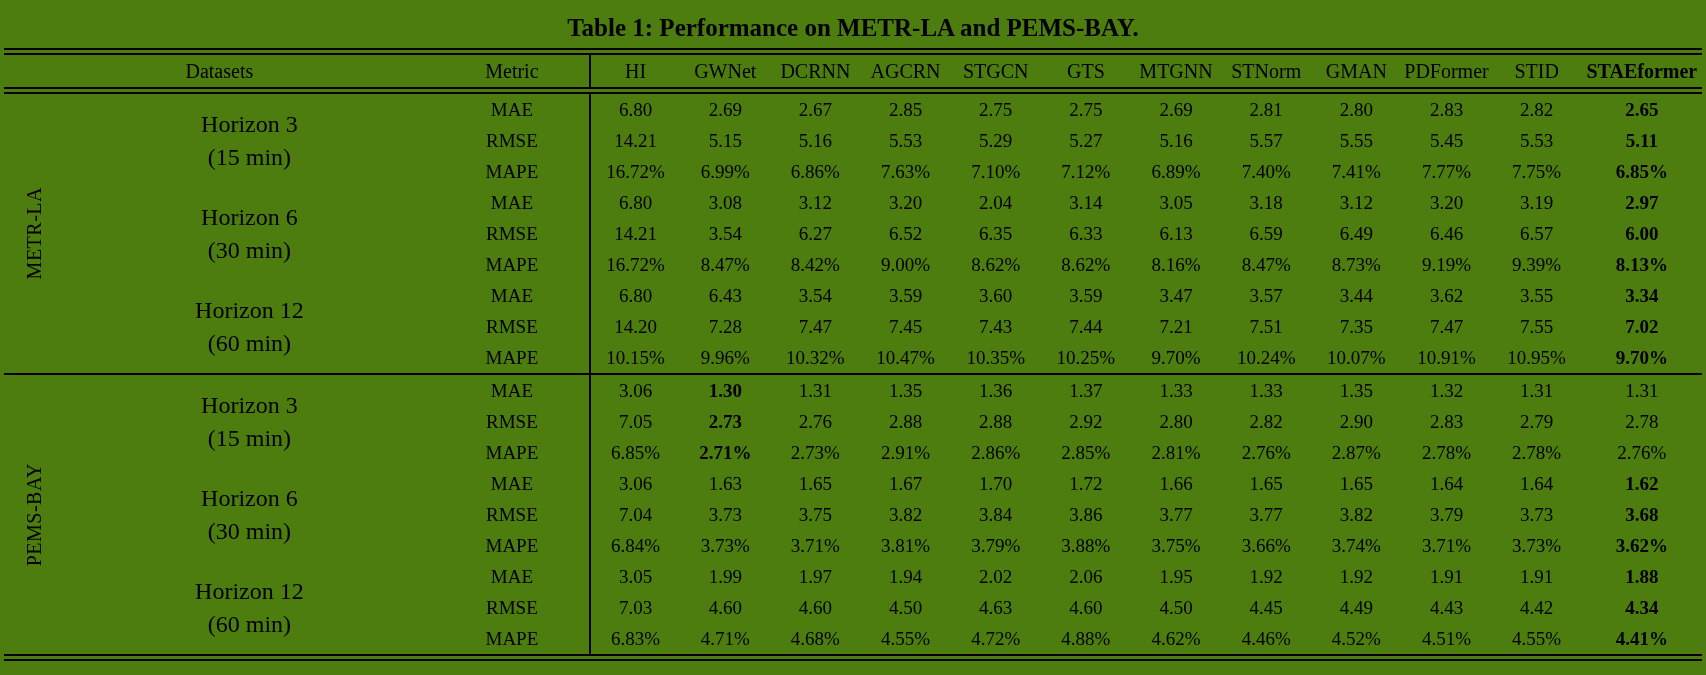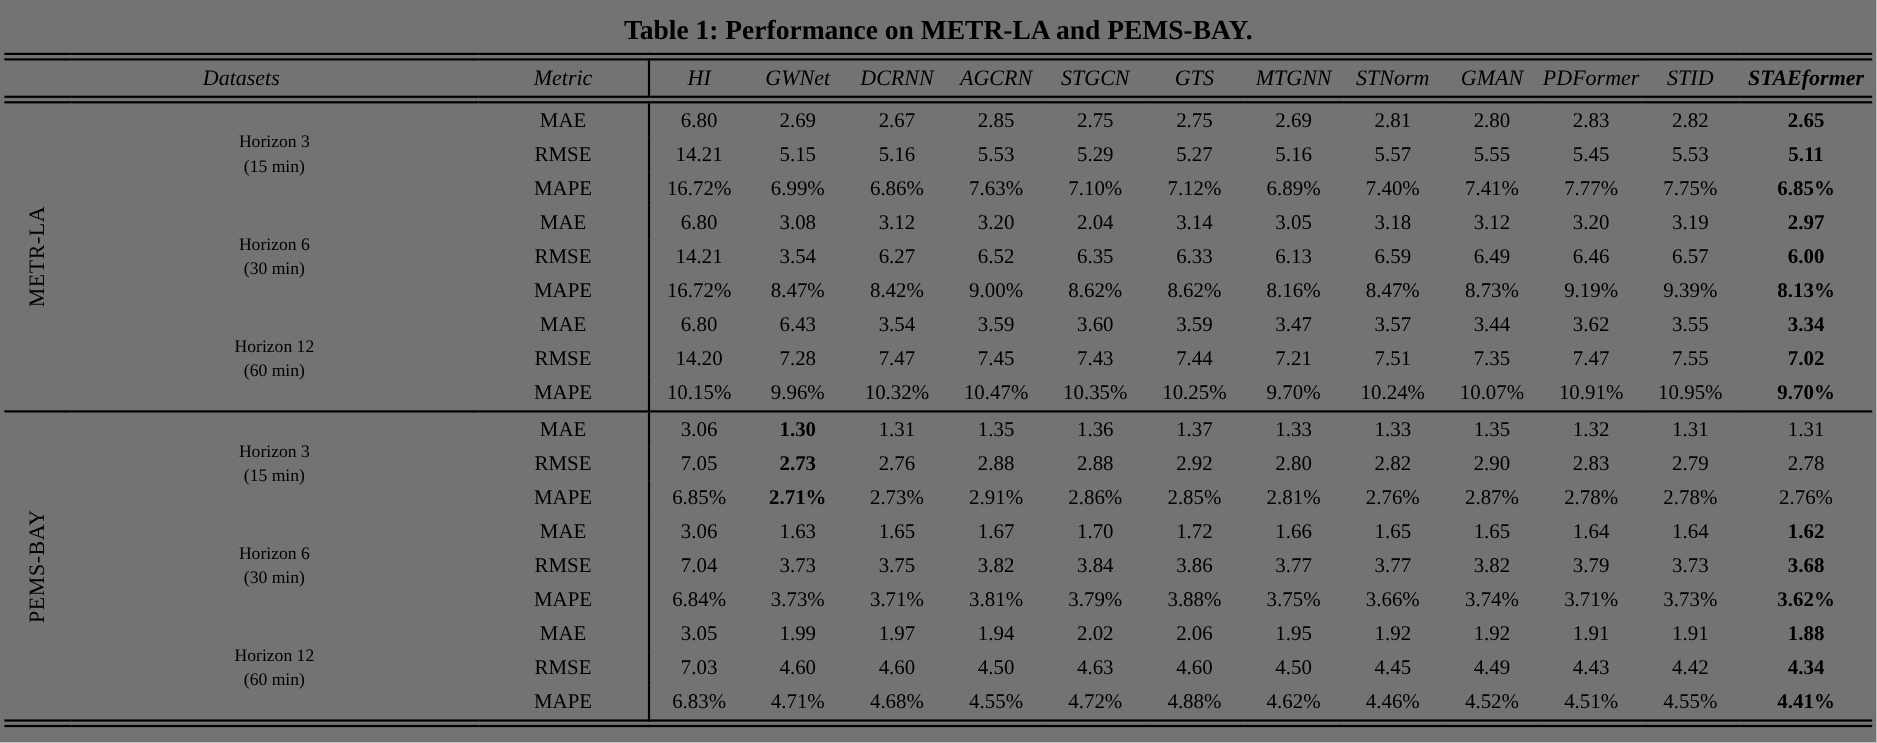--- a/index.html
+++ b/index.html
@@ -1,44 +1,44 @@
 <!DOCTYPE html>
 <html><head>
 <meta charset="utf-8">
 <style>
   html,body { margin:0; padding:0; background:#ffffff; }
   .page {
-    width:1706px; height:675px; background:#737373; overflow:hidden;
+    width:1706px; height:675px; background:#4d7c0f; overflow:hidden;
     font-family:"Liberation Serif","DejaVu Serif",serif; color:#000;
   }
   .caption {
     text-align:center; font-weight:bold; font-size:25px;
     padding-top:8px; height:40px; line-height:40px;
   }
   table.results {
     border-collapse:collapse; table-layout:fixed;
     width:1698px; margin:0 4px;
     border-top:7px double #000;
     border-bottom:7px double #000;
     font-size:19px;
   }
   thead th {
     font-weight:normal; font-size:20px; height:32px;
-    border-bottom:7px double #000; text-align:center; padding:0;font-style:italic;
+    border-bottom:7px double #000; text-align:center; padding:0;
   }
   thead th.boldcol { font-weight:bold;margin-top:32px; }
   td { text-align:center; height:31px; padding:0; line-height:31px; }
   td.metric-col, th.metric-h { border-right:2px solid #000; }
   tr.sec-start > td { border-top:2px solid #000; }
   td.dataset-cell { vertical-align:middle; }
   td.dataset-cell .vert {
     writing-mode:vertical-rl; transform:rotate(180deg);
     margin:0 auto; font-size:20px; letter-spacing:0.5px; line-height:normal;
   }
-  td.horizon-cell { vertical-align:middle; line-height:1.35; font-size:16px; }
+  td.horizon-cell { vertical-align:middle; line-height:1.35; font-size:24px; }
   td.horizon-cell .hz, td.horizon-cell .win { display:block; }
   td.bold { font-weight:bold;margin-top:20px; }
 </style>
 </head>
 <body>
 
 <div class="page">
   <div class="caption">Table 1: Performance on METR-LA and PEMS-BAY.</div>
   <table class="results">
     <colgroup>

